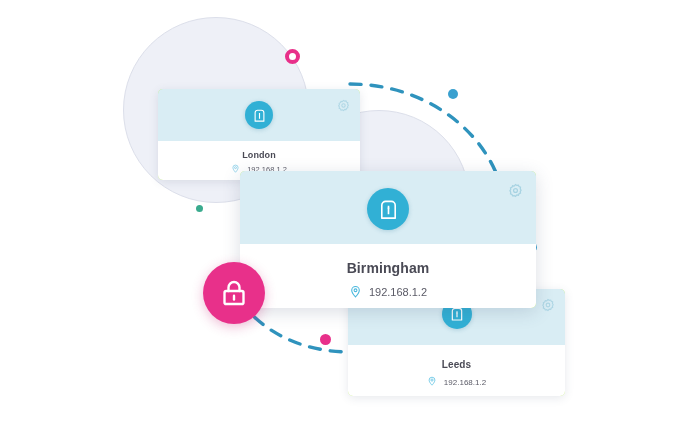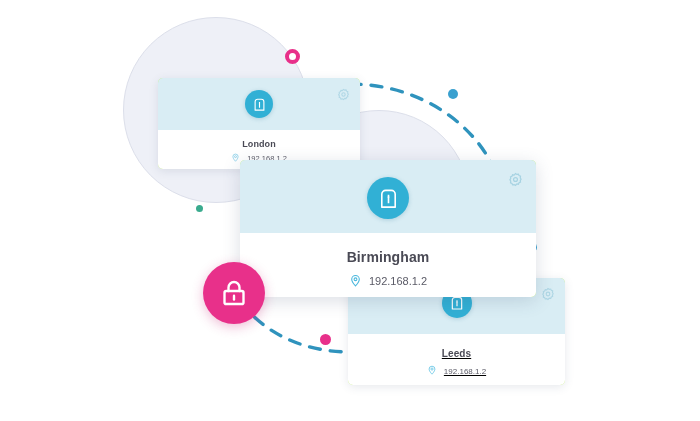--- a/index.html
+++ b/index.html
@@ -33,20 +33,21 @@
   #dot-pink-bottom{left:320px;top:334px;width:11px;height:11px;background:#e8308a;}
 
   
   .card{
     position:absolute;
     background:#bef264;
     border-radius:5px;
     box-shadow:0 2px 10px rgba(60,80,110,.13);
     overflow:hidden;
     box-sizing:border-box;
+    margin-top:11px;
   }
   .card-header{
     position:relative;
     background:#d9edf4;
     width:100%;
     box-sizing:border-box;
   }
   .gear-icon{position:absolute;right:10px;top:9px;opacity:.45;}
   .badge-circle{
     position:absolute;left:50%;transform:translateX(-50%);
@@ -70,21 +71,21 @@
 
   
   #card-london{left:158px;top:78px;width:202px;height:91px;}
   #card-london .card-header{height:52px;}
   #card-london .badge-circle{top:12px;width:28px;height:28px;}
   #card-london .card-body{height:39px;padding-top:3px;}
   #card-london .card-title{font-size:9px;margin-bottom:4px;}
   #card-london .card-ip-row{font-size:7.5px;}
 
   
-  #card-leeds{left:348px;top:278px;width:217px;height:107px;text-decoration:underline;}
+  #card-leeds{left:348px;top:278px;width:217px;height:107px;}
   #card-leeds .card-header{height:56px;}
   #card-leeds .badge-circle{top:10px;width:30px;height:30px;}
   #card-leeds .card-body{height:51px;padding-top:6px;}
   #card-leeds .card-title{font-size:10px;margin-bottom:6px;}
   #card-leeds .card-ip-row{font-size:8px;}
 
   
   #card-birmingham{left:240px;top:160px;width:296px;height:137px;z-index:6;
     box-shadow:0 4px 18px rgba(60,80,110,.18);}
   #card-birmingham .card-header{height:73px;}

